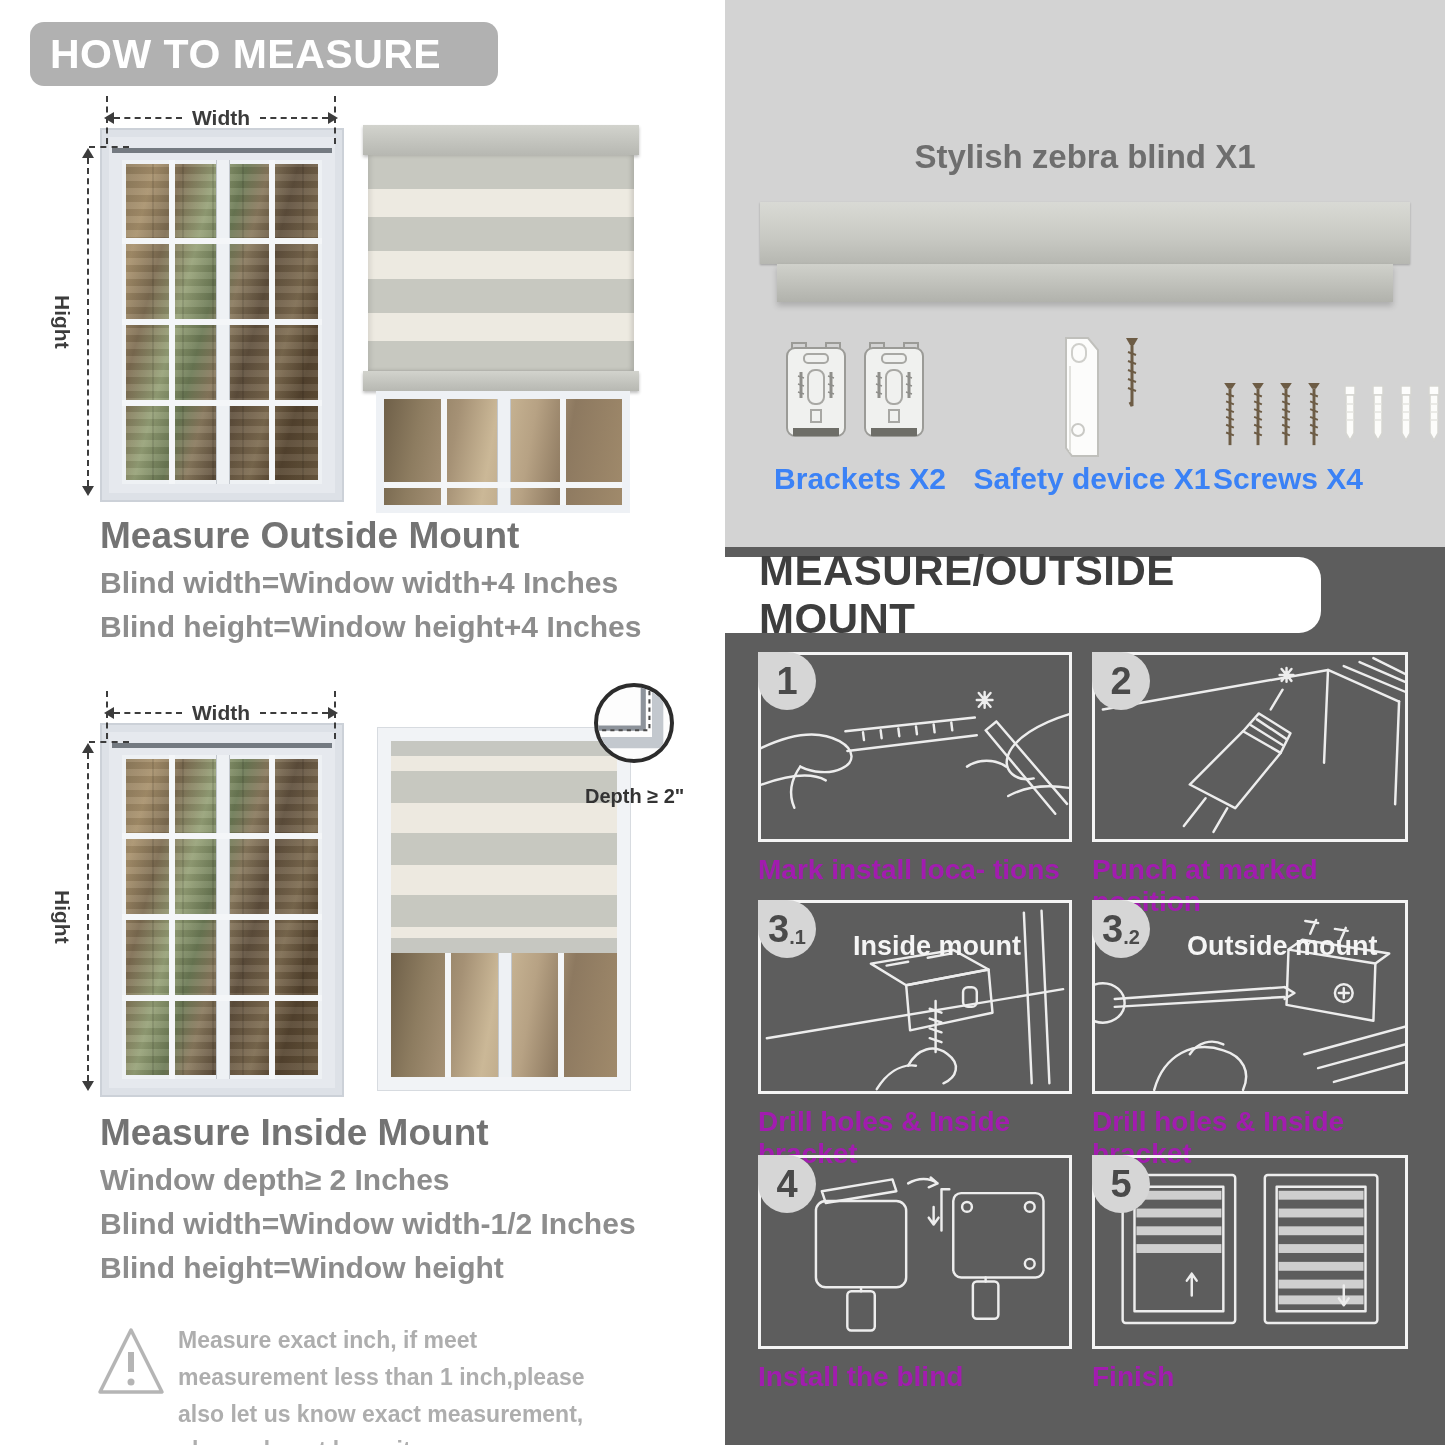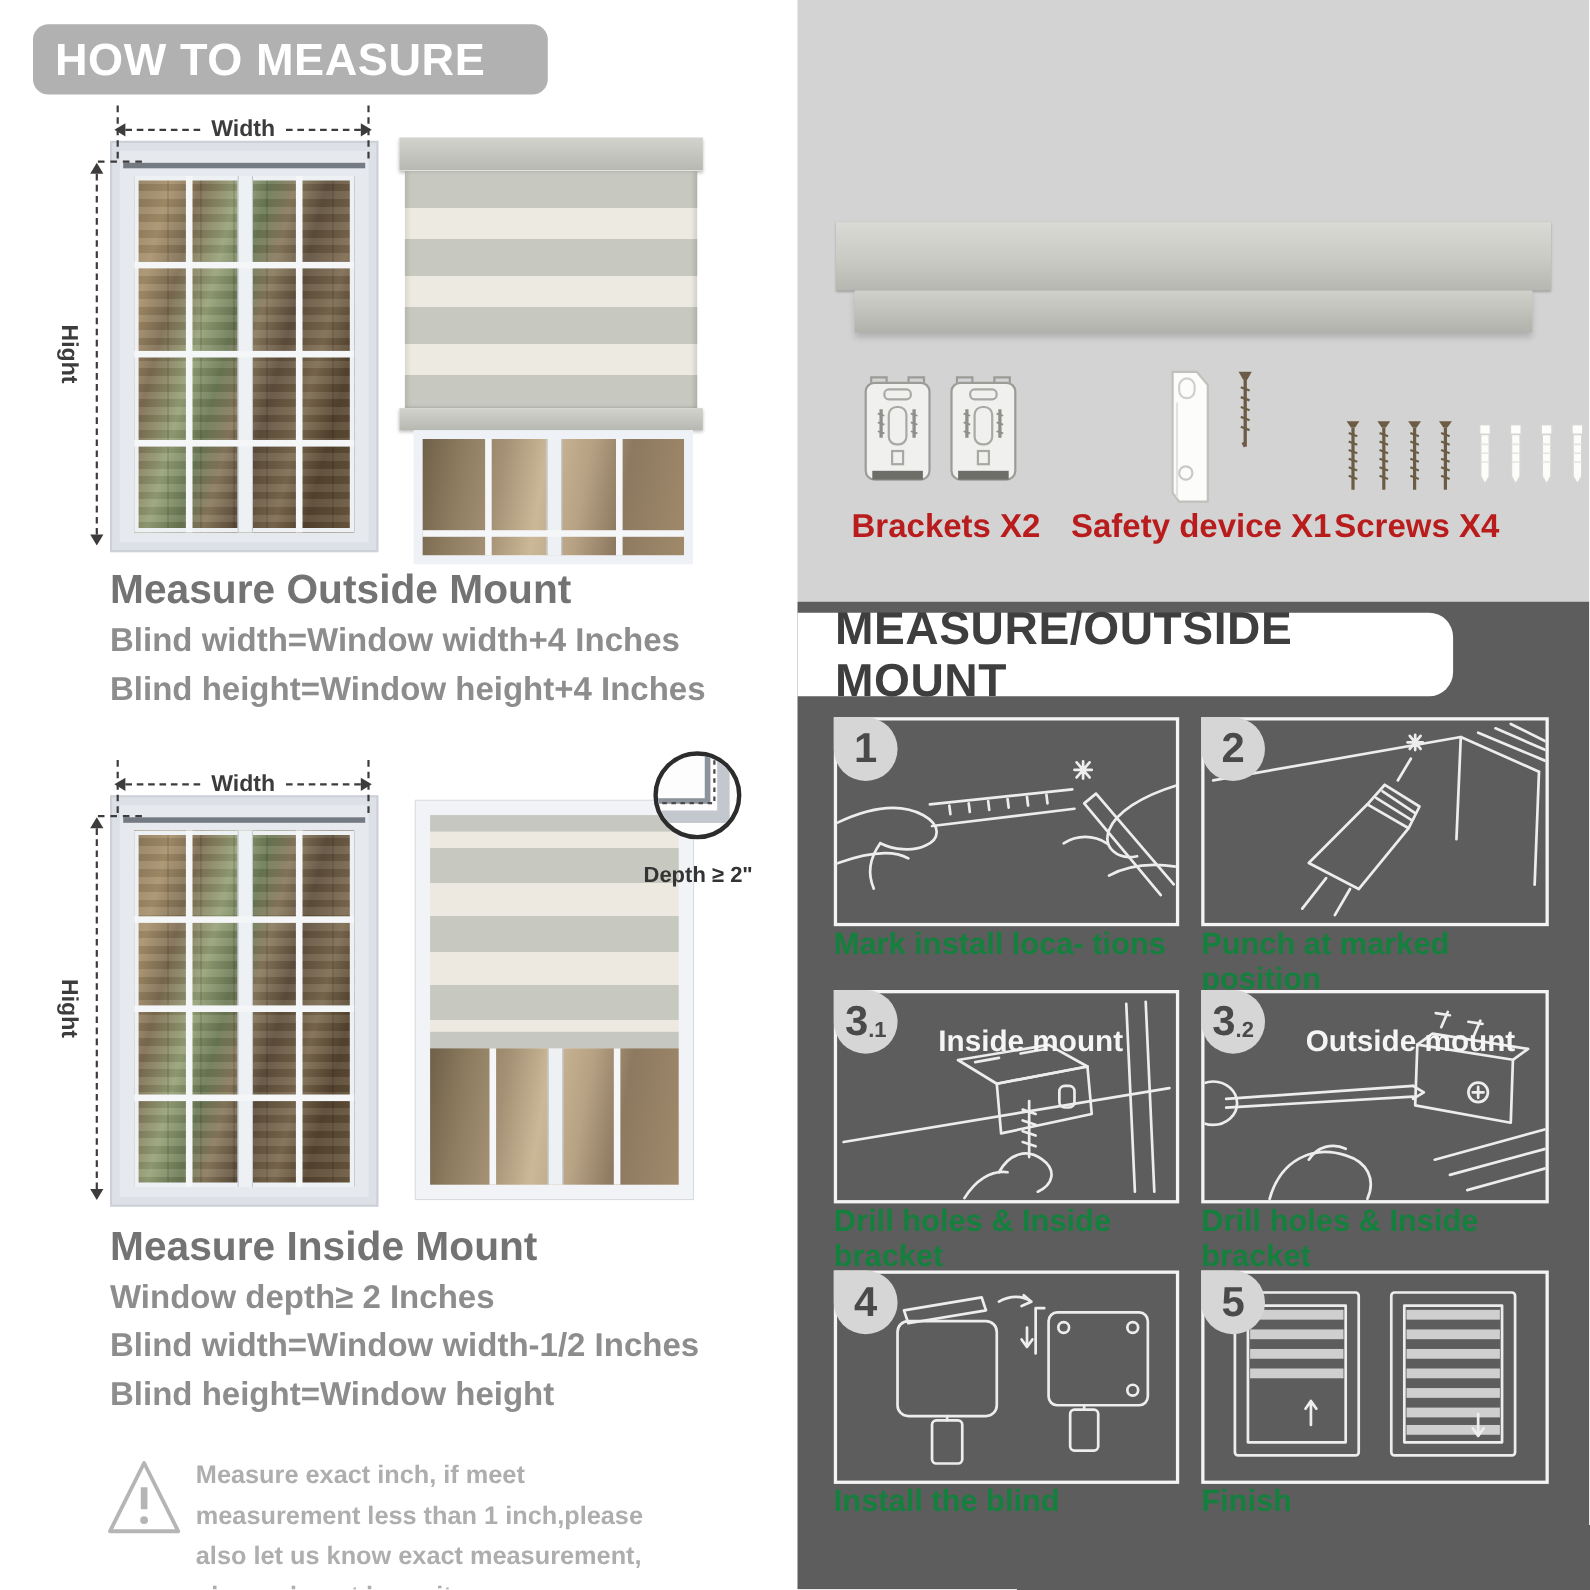--- a/index.html
+++ b/index.html
@@ -67,36 +67,36 @@
   .right-top{position:absolute;left:725px;top:0;width:720px;height:547px;background:#d3d3d3;}
   .included-header{position:absolute;left:735px;top:16px;width:500px;height:74px;background:#ffffff;
     border-radius:20px;display:flex;align-items:center;padding-left:28px;color:#c9c9c9;
     font-size:42px;font-weight:bold;letter-spacing:1.5px;}
   .blind-name{position:absolute;left:725px;top:138px;width:720px;text-align:center;color:#6e6e6e;
     font-size:33px;font-weight:bold;}
   .rail-top{position:absolute;left:760px;top:202px;width:650px;height:62px;
     background:linear-gradient(180deg,#d9dad5 0%,#c9cac4 55%,#b6b7b1 100%);box-shadow:0 1px 2px rgba(0,0,0,.25);}
   .rail-bottom{position:absolute;left:777px;top:264px;width:616px;height:38px;
     background:linear-gradient(180deg,#d0d1cb,#b1b2ac);box-shadow:0 4px 6px rgba(0,0,0,.18);}
-  .item-label{position:absolute;top:462px;text-align:center;color:#b91c1c;font-size:30px;font-weight:bold;}
+  .item-label{position:absolute;top:462px;text-align:center;color:#3b82f6;font-size:30px;font-weight:bold;}
 
   
   .right-bottom{position:absolute;left:725px;top:547px;width:720px;height:898px;background:#5d5d5d;}
   .mount-header{position:absolute;left:725px;top:557px;width:562px;height:76px;background:#ffffff;
     border-radius:0 22px 22px 0;display:flex;align-items:center;padding-left:34px;color:#3e3e3e;
     font-size:42px;font-weight:bold;letter-spacing:.5px;}
   .step{position:absolute;width:314px;}
   .panel{position:relative;height:184px;border:3px solid #f4f4f4;}
   .panel.tall{height:188px;}
   .badge{position:absolute;top:-3px;left:-3px;width:58px;height:58px;background:#d6d6d6;
     border-radius:0 50% 50% 50%;display:flex;align-items:center;justify-content:center;
     color:#4a4a4a;font-weight:bold;font-size:38px;z-index:2;}
   .badge .sub{font-size:20px;margin-top:16px;}
   .ptitle{position:absolute;left:92px;top:28px;color:#f5f5f5;font-weight:bold;font-size:27px;z-index:2;}
-  .caption{color:#15803d;font-weight:bold;font-size:28px;}
+  .caption{margin-top:12px;color:#a21caf;font-weight:bold;font-size:28px;}
   .art{position:absolute;left:0;top:0;width:100%;height:100%;}
   .lineart{stroke:#ededed;stroke-width:2.5;fill:none;stroke-linecap:round;stroke-linejoin:round;}
 </style>
 </head>
 <body>
 
 <div class="canvas">
 
   <div class="howto-header">
     <span>HOW TO MEASURE</span>
@@ -210,20 +210,21 @@
   <svg class="abs" style="left:96px;top:1322px;" width="70" height="80" viewBox="0 0 70 80">
     <path d="M35,8 L66,70 L4,70 Z" stroke="#b5b5b5" stroke-width="3.5" fill="none" stroke-linejoin="round"></path>
     <line x1="35" y1="30" x2="35" y2="50" stroke="#b5b5b5" stroke-width="6"></line>
     <circle cx="35" cy="60" r="3.5" fill="#b5b5b5"></circle>
   </svg>
   <div class="warn-text">Measure exact inch, if meet measurement less than 1 inch,please also let us know exact measurement, please do not leave it</div>
 
   <div class="right-top"></div>
 
 
+  <div class="blind-name">Stylish zebra blind X1</div>
 
   <div class="rail-top"></div>
   <div class="rail-bottom"></div>
 
   <div class="abs" style="left:784px;top:340px;display:flex;gap:14px;">
     <svg width="64" height="110" viewBox="0 0 64 110">
       <path d="M8,8 v-5 h14 v5 M42,8 v-5 h14 v5" stroke="#9b9b97" stroke-width="2" fill="none"></path>
       <rect x="3" y="8" width="58" height="88" rx="8" fill="#f0f1ef" stroke="#9b9b97" stroke-width="2"></rect>
       <rect x="20" y="14" width="24" height="9" rx="4" fill="none" stroke="#a8a8a4" stroke-width="2"></rect>
       <rect x="24" y="30" width="16" height="34" rx="7" fill="none" stroke="#a8a8a4" stroke-width="2"></rect>

